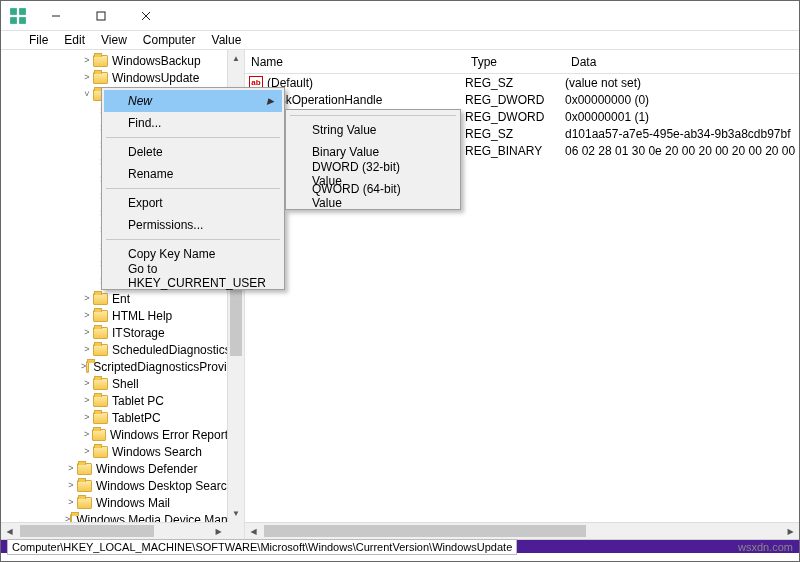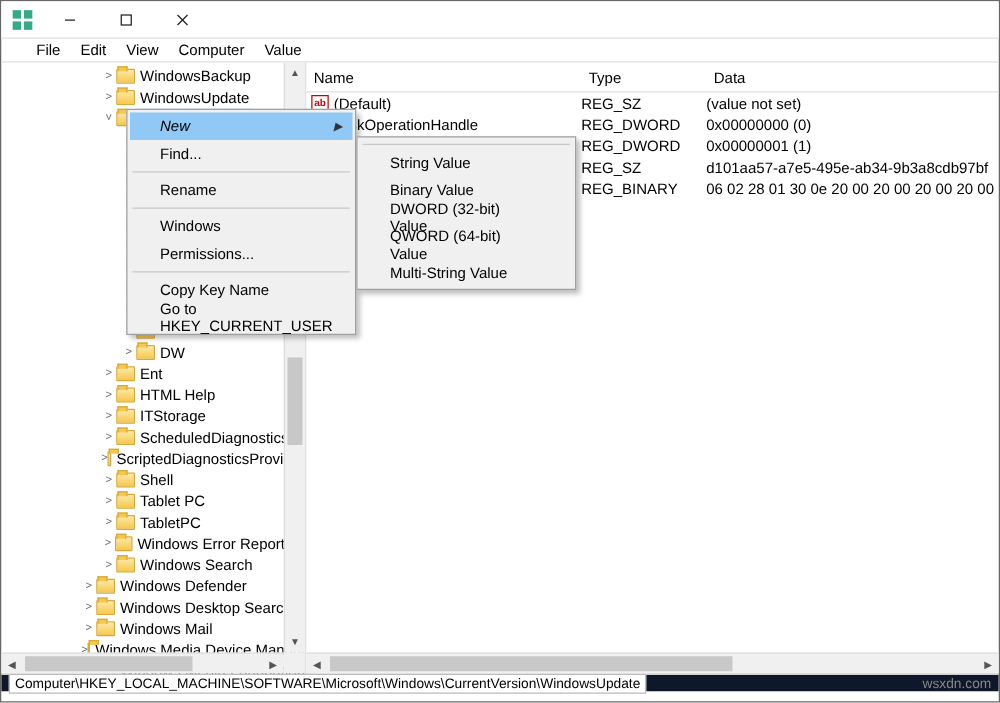--- a/index.html
+++ b/index.html
@@ -111,21 +111,21 @@
     z-index:100;
   }
   .ctxmenu .mi { height:22px; display:flex; align-items:center; padding:0 30px 0 24px; position:relative; }
   .ctxmenu .mi .arrow { position:absolute; right:8px; font-size:9px; color:#333; }
   .ctxmenu .sep { height:1px; background:#c8c8c8; margin:3px 2px; }
   .ctxmenu .mi.hover { background:#90c8f6; color:#000;font-style:italic; }
   
   .statusbar {
     height:14px; border-top:1px solid #d0d0d0;
     display:flex; align-items:center; justify-content:space-between;
-    padding:0 6px; font-size:11px; background:#0f172a;gap:31px;
+    padding:0 6px; font-size:11px; background:#4c1d95;gap:31px;
   }
   .statusbar .path { border:1px solid #bbb; background:#fff; padding:1px 4px; }
 </style>
 </head>
 <body>
 
 <div class="titlebar">
   <svg class="icon" viewBox="0 0 16 16">
     <rect x="1" y="1" width="6" height="6" fill="#3a8"></rect>
     <rect x="9" y="1" width="6" height="6" fill="#3a8"></rect>
@@ -385,25 +385,28 @@
   <div class="ctxmenu" id="ctx1" style="left:100px; top:37px; width:184px;">
       <div class="mi hover">
         <span>New</span>
         <span class="arrow">▶</span>
       </div>
       <div class="mi">
         <span>Find...</span>
       </div>
       <div class="sep"></div>
       <div class="mi">
+        <span>Delete</span>
+      </div>
+      <div class="mi">
         <span>Rename</span>
       </div>
       <div class="sep"></div>
       <div class="mi">
-        <span>Windows</span>
+        <span>Export</span>
       </div>
       <div class="mi">
         <span>Permissions...</span>
       </div>
       <div class="sep"></div>
       <div class="mi">
         <span>Copy Key Name</span>
       </div>
       <div class="mi">
         <span>Go to HKEY_CURRENT_USER</span>
@@ -416,23 +419,20 @@
         <span>String Value</span>
       </div>
       <div class="mi">
         <span>Binary Value</span>
       </div>
       <div class="mi">
         <span>DWORD (32-bit) Value</span>
       </div>
       <div class="mi">
         <span>QWORD (64-bit) Value</span>
-      </div>
-      <div class="mi">
-        <span>Multi-String Value</span>
       </div>
     </div>
 </div>
 
 <div class="statusbar">
   <span class="path">Computer\HKEY_LOCAL_MACHINE\SOFTWARE\Microsoft\Windows\CurrentVersion\WindowsUpdate</span>
   <span style="color:#888;">wsxdn.com</span>
 </div>
 
 </body></html>

